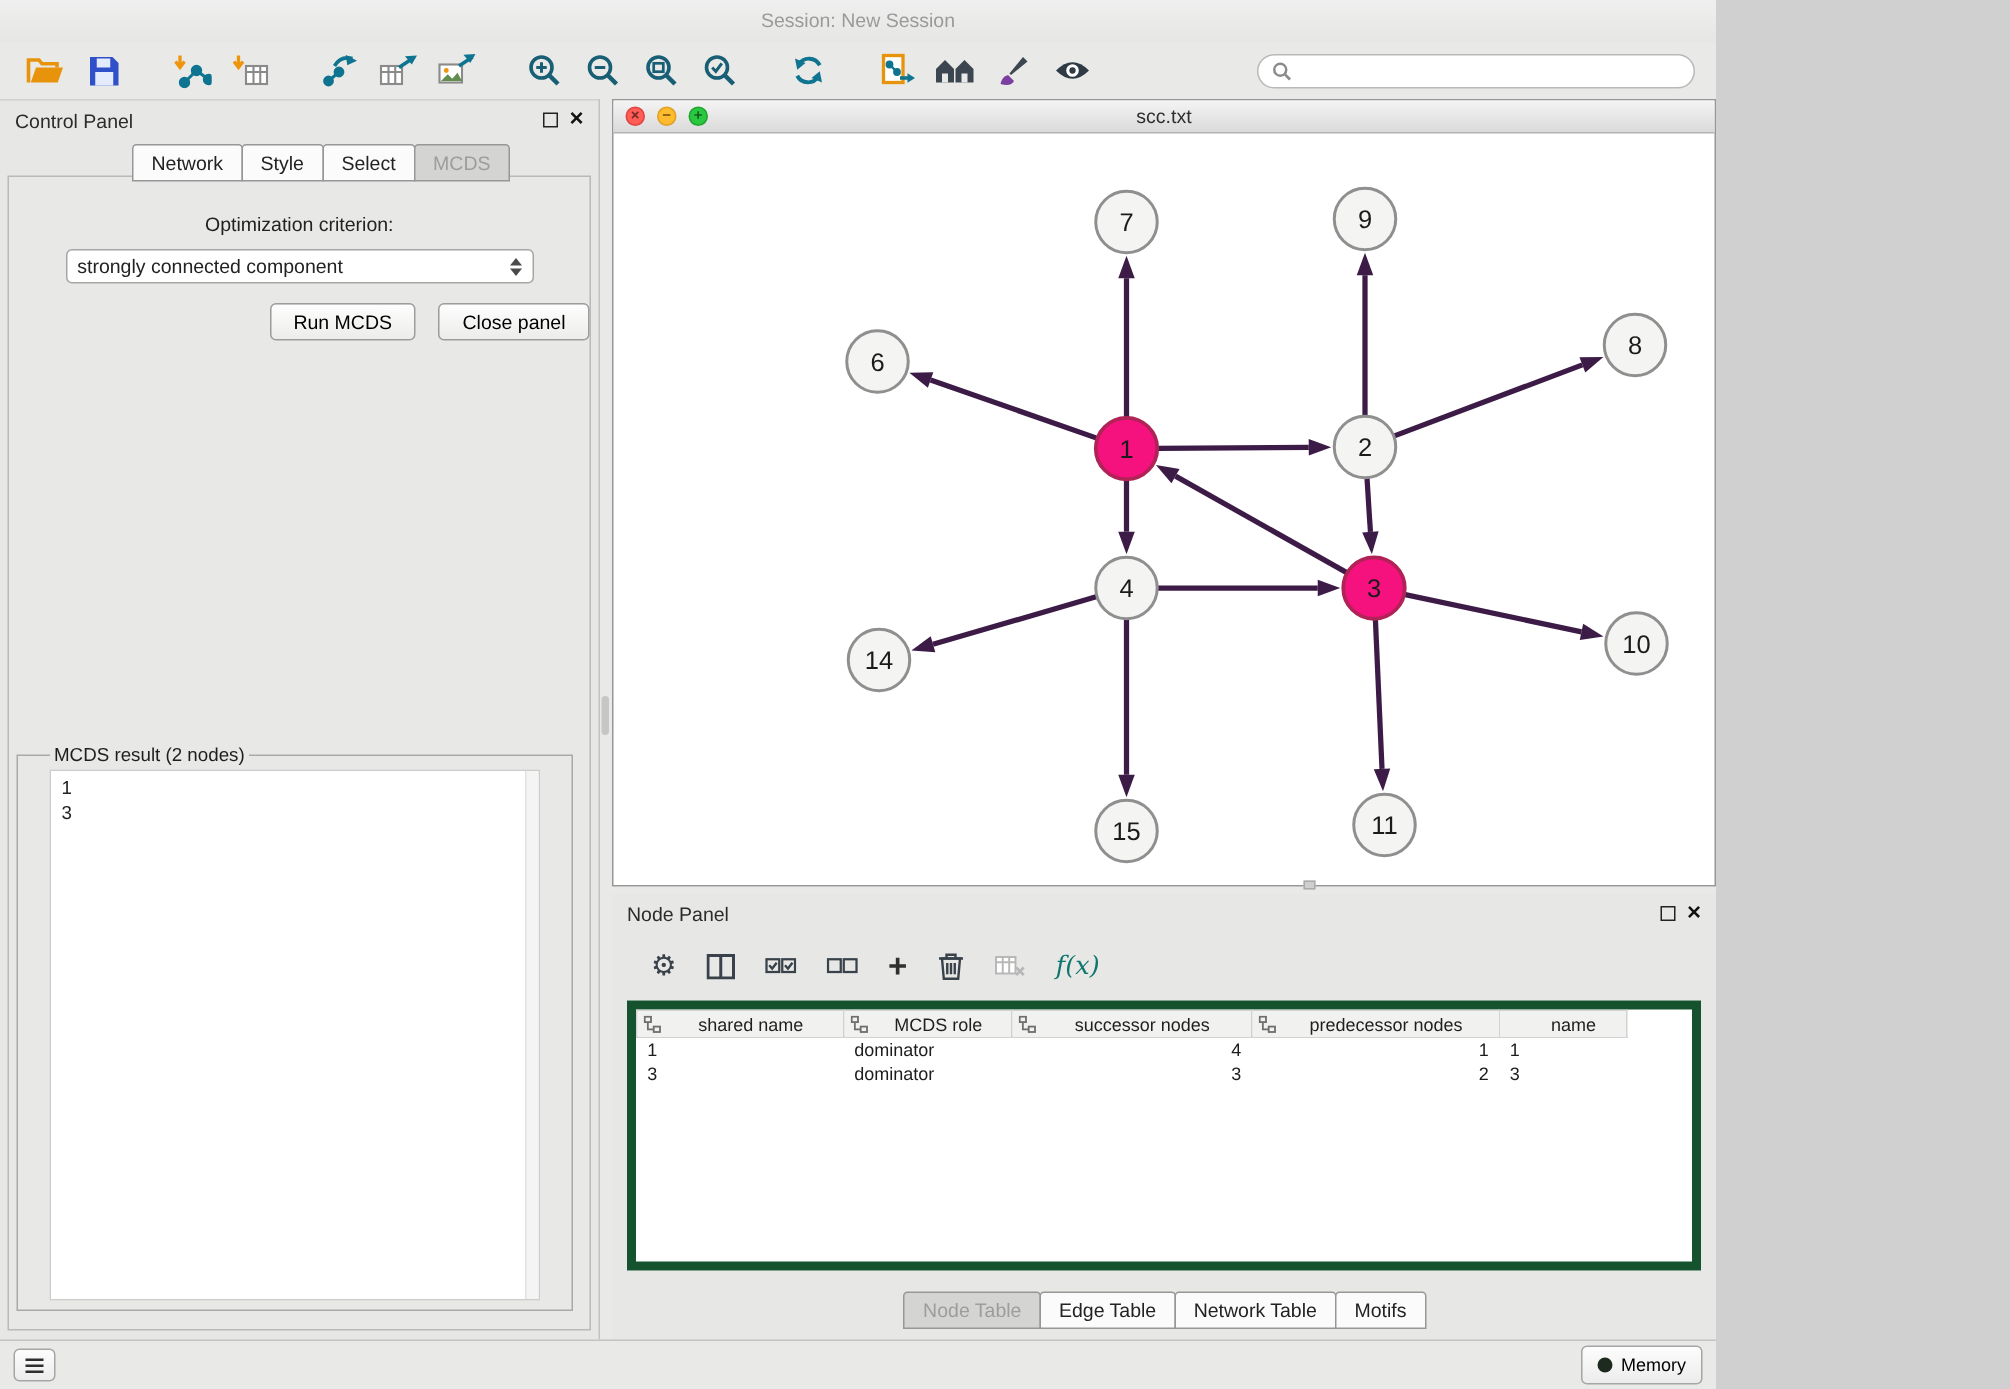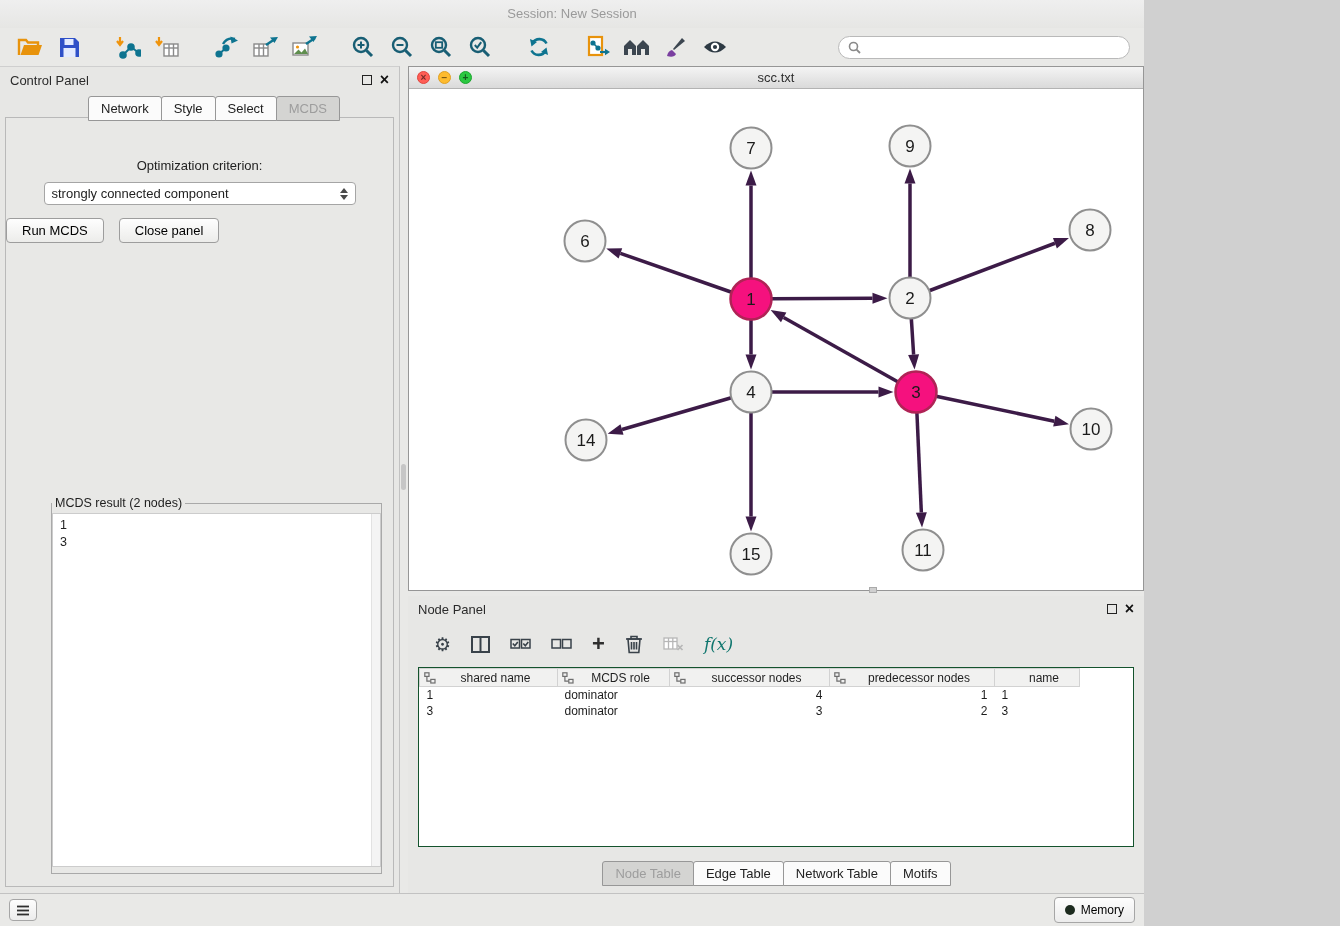--- a/index.html
+++ b/index.html
@@ -28,32 +28,32 @@
 
   
   .control-panel { position:absolute; top:66px; left:0; width:400px; bottom:33px; background:#e7e7e5;
                    border-right:1px solid #c2c2c2; border-top:1px solid #cfcfcf; }
   .cp-tabs { display:flex; margin:3px 0 0 76px; position:relative; z-index:2;padding-left:12px; }
   .tab { padding:4px 12px; background:#fbfbfb; border:1px solid #979797; margin-right:-1px; font-size:13px;
          border-radius:3px 3px 0 0; white-space:nowrap; }
   .tab.active { background:#d4d4d2; color:#9d9d9d; }
   .cp-body { position:absolute; top:51px; left:5px; right:5px; bottom:6px; border:1px solid #b9b9b9;
              background:#e8e8e6; margin-top:-1px; }
-  .opt-label { text-align:center; margin-top:40px; font-size:13px; }
+  .opt-label { text-align:center; margin-top:24px; font-size:13px; }
   .dropdown { margin:9px auto 0; width:312px; height:23px; background:#fff; border:1px solid #a5a5a5;
               border-radius:4px; display:flex; align-items:center; padding:0 7px; font-size:13px; }
   .updown { margin-left:auto; display:flex; flex-direction:column; gap:2px; }
   .updown i { width:0; height:0; border-left:4px solid transparent; border-right:4px solid transparent; }
   .updown .up { border-bottom:5px solid #4a4a4a; }
   .updown .down { border-top:5px solid #4a4a4a; }
-  .btn-row { display:flex; justify-content:flex-start; gap:15px; margin-top:13px; }
+  .btn-row { display:flex; justify-content:flex-end; gap:15px; margin-top:13px; }
   .pbtn { padding:4px 15px; font-size:13px; font-family:inherit; background:linear-gradient(#fefefe,#ececea);
           border:1px solid #9d9d9d; border-radius:4px; }
   .result-fieldset { position:absolute; top:378px; left:5px; right:11px; bottom:12px;
-                     border:1px solid #a9a9a9; padding:3px 0 6px;margin-left:40px; }
+                     border:1px solid #a9a9a9; padding:3px 21px 6px; }
   .result-fieldset legend { font-size:12.5px; padding:0 3px; color:#1e1e1e; }
   .result-area { position:relative; height:100%; background:#fff; border:1px solid #cccccc; }
   .result-text { white-space:pre; font-size:12.5px; padding:3px 7px; line-height:17px; }
   .vtrack { position:absolute; right:0; top:0; bottom:0; width:9px; background:#f4f4f4; border-left:1px solid #e2e2e2; }
 
   
   .right-col { position:absolute; top:66px; left:407px; right:0; bottom:33px; }
   .v-splitter { position:absolute; top:66px; left:400px; width:7px; bottom:33px; }
   .v-thumb { position:absolute; top:398px; left:1px; width:5px; height:26px; background:#c6c6c6; border-radius:3px; }
 
@@ -71,21 +71,21 @@
   .net-canvas { position:absolute; top:23px; left:0; right:0; bottom:0; }
   .resize-nub { position:absolute; left:460px; bottom:-3px; width:8px; height:6px; background:#cfcfcf; border:1px solid #aaa; }
 
   
   .table-panel { position:absolute; top:530px; left:1px; right:0; bottom:0; background:#e7e7e5; }
   .tp-toolbar { margin:4px 10px 0; height:36px; display:flex; align-items:center; gap:20px; padding:0 16px; }
   .ticon { display:flex; align-items:center; justify-content:center; background:transparent; border:none; }
   .gear-glyph { font-size:19px; color:#39424a; line-height:19px; }
   .plus-glyph { font-size:22px; font-weight:bold; color:#2f2f2f; line-height:20px; }
   .fx-glyph { font-family:"DejaVu Serif", serif; font-style:italic; font-size:17px; color:#0f766e; }
-  .table-wrap { margin:5px 10px 0; background:#fff; border:1px solid #14532d; height:180px; overflow:hidden; }
+  .table-wrap { margin:5px 10px 0; background:#fff; border:6px solid #14532d; height:180px; overflow:hidden; }
   table { border-collapse:collapse; table-layout:fixed; width:100%; font-size:12px; }
   th { background:#f1f1f0; border:1px solid #d2d2d2; height:18px; font-weight:normal; font-size:12px;
        position:relative; padding:0 4px 0 18px; text-align:center; color:#1f1f1f; }
   th .th-icon { position:absolute; left:4px; top:3px; }
   th.filler-th { background:#fff; border:none; }
   td { height:16px; padding:1px 7px; color:#1d1d1d; }
   td.right { text-align:right; }
   .tp-tabs { position:absolute; bottom:7px; left:0; right:0; display:flex; justify-content:center; }
 
   

